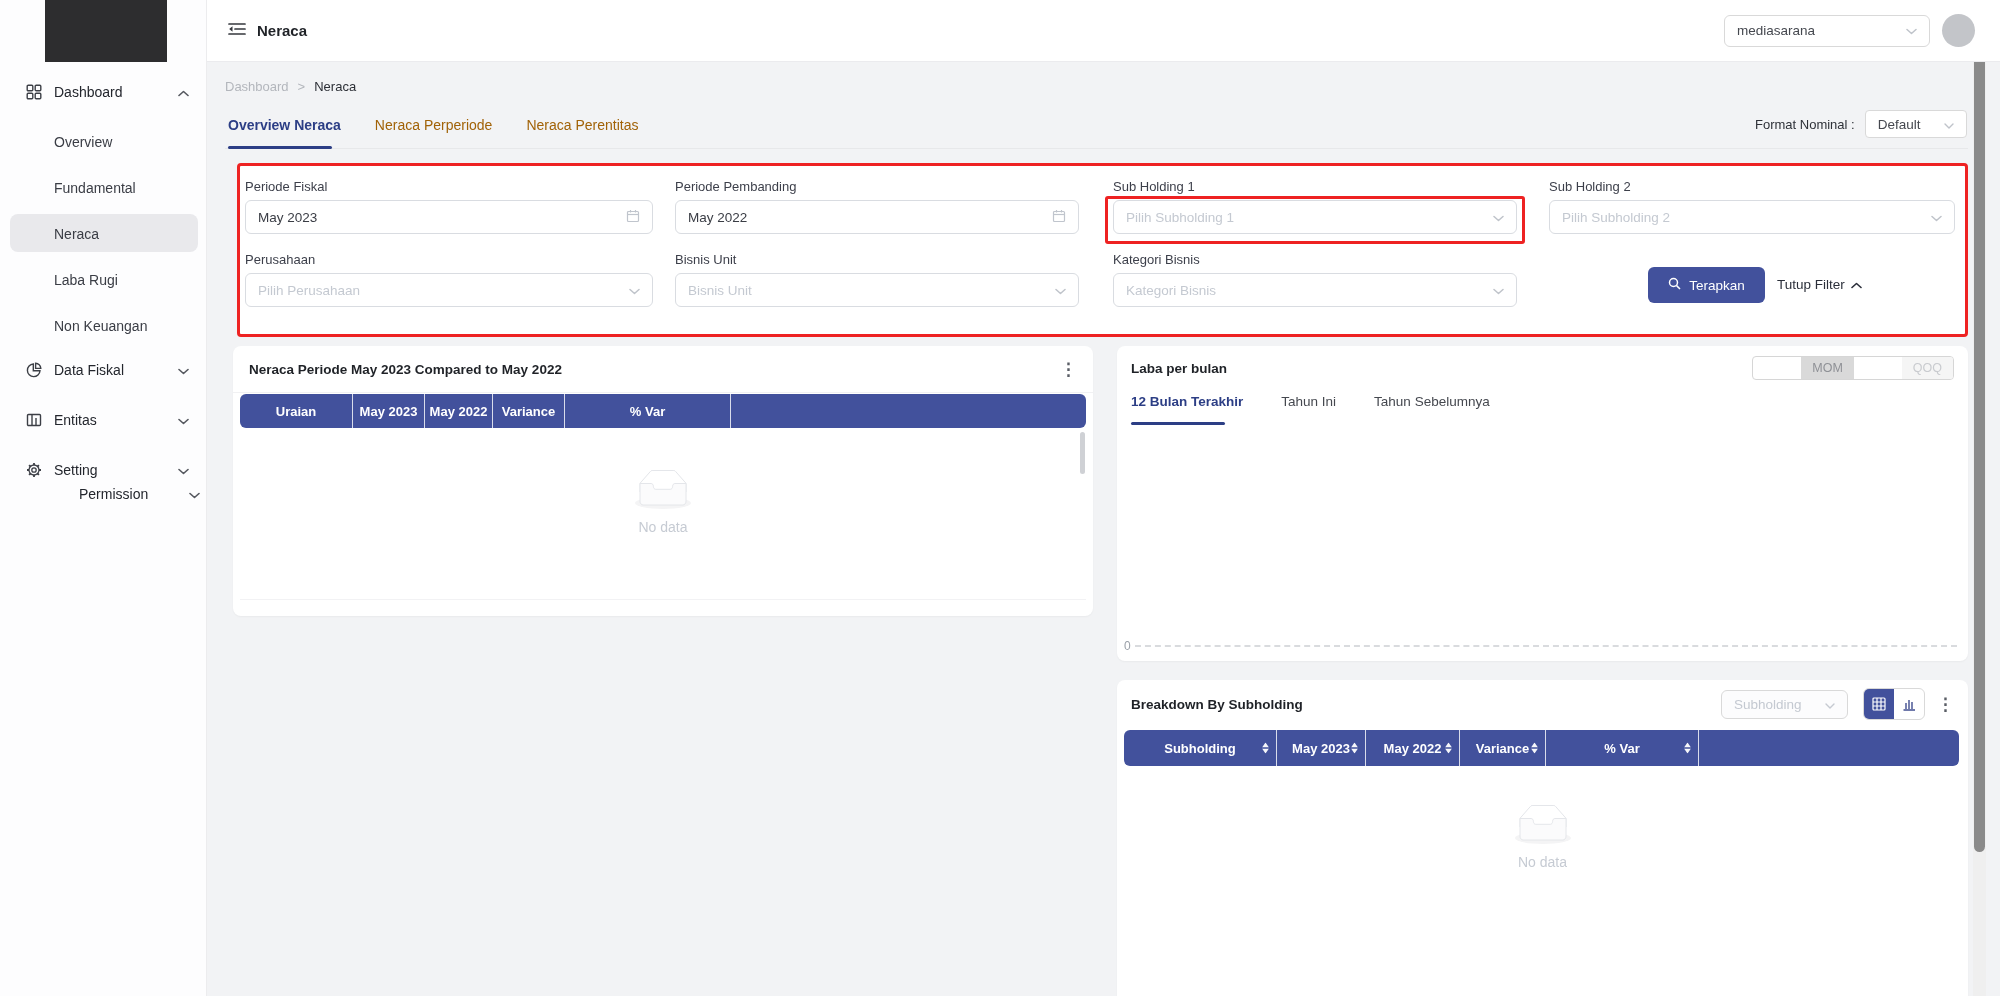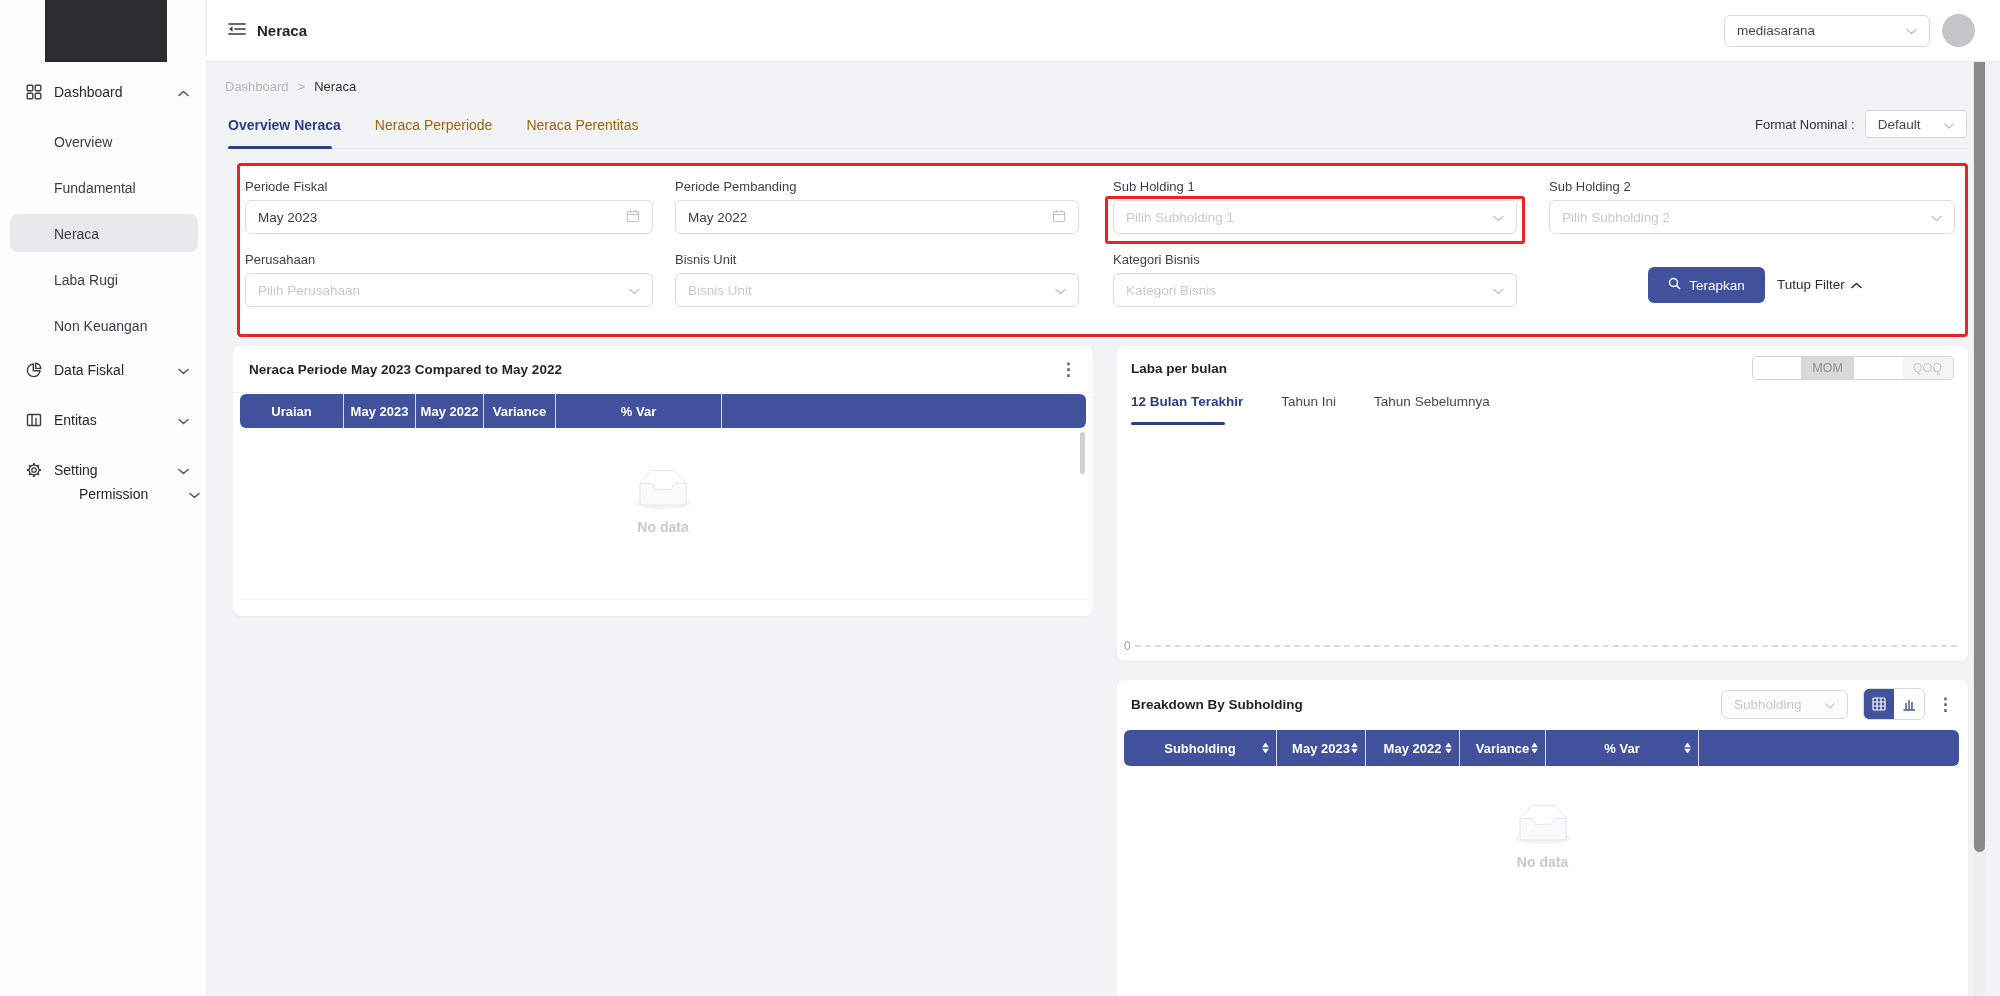--- a/index.html
+++ b/index.html
@@ -44,21 +44,21 @@
   
   .card { position:absolute; background:#fff; border-radius:8px; box-shadow:0 1px 2px rgba(0,0,0,.04); }
   .card-title { font-size:13.5px; font-weight:bold; color:#1f2227; }
   .kebab { font-size:17px; color:#5a5e66; font-weight:bold; cursor:pointer; line-height:1; letter-spacing:0; }
 
   .thead { position:absolute; background:#42519c; border-radius:6px; display:flex; color:#fff; overflow:hidden; }
   .th { display:flex; align-items:center; justify-content:center; font-size:13px; font-weight:bold; position:relative; height:100%; border-right:1px solid rgba(255,255,255,.8); }
   .th:last-child { border-right:none; }
   .sorter { position:absolute; right:7px; top:50%; transform:translateY(-50%); display:flex; flex-direction:column; gap:1px; }
 
-  .empty { position:absolute; display:flex; flex-direction:column; align-items:center;font-weight:bold; }
+  .empty { position:absolute; display:flex; flex-direction:column; align-items:center; }
   .empty-text { font-size:14px; color:#c6cbd3; margin-top:8px; }
 
   
   .mini-tab { font-size:13.5px; color:#45484f; cursor:pointer; }
   .mini-tab.active { color:#2c3e85; font-weight:bold; }
   .toggle { position:absolute; display:flex; border:1px solid #d6d6d6; border-radius:4px; overflow:hidden; font-size:12.5px; }
   .toggle .seg { padding:4px 11px; cursor:pointer;margin-left:48px; }
   .seg-on { background:#d9d9d9; color:#8f9196; }
   .seg-off { background:#f5f5f5; color:#c9cbcf; }
   .dash-line { position:absolute; border-top:2px dashed #d9dbde; }
@@ -291,21 +291,21 @@
           <polyline points="1,5.5 5.5,1.5 10,5.5" fill="none" stroke="#2b2f3a" stroke-width="1.6" stroke-linecap="round" stroke-linejoin="round"></polyline>
         </svg></span>
   </div>
 
   <div class="card" style="left:233px;top:346px;width:860px;height:270px;">
     <div class="flex" style="height:47px;padding:0 16px;border-bottom:1px solid #f1f1f3;">
       <span class="card-title">Neraca Periode May 2023 Compared to May 2022</span>
       <span class="kebab" style="margin-left:auto;">⋮</span>
     </div>
     <div class="thead" style="left:7px;top:48px;width:846px;height:34px;">
-      <div class="th" style="width:104px;">Uraian</div>
+      <div class="th" style="width:113px;">Uraian</div>
       <div class="th" style="width:72px;">May 2023</div>
       <div class="th" style="width:68px;">May 2022</div>
       <div class="th" style="width:72px;">Variance</div>
       <div class="th" style="width:166px;">% Var</div>
       <div class="th" style="flex:1;"></div>
     </div>
     <div class="empty" style="left:0;right:0;top:124px;">
       <svg width="64" height="41" viewBox="0 0 64 41">
         <ellipse cx="32" cy="33" rx="28" ry="6" fill="#f4f4f5"></ellipse>
         <g fill="#fbfbfc" stroke="#e4e6ea" stroke-width="1">

